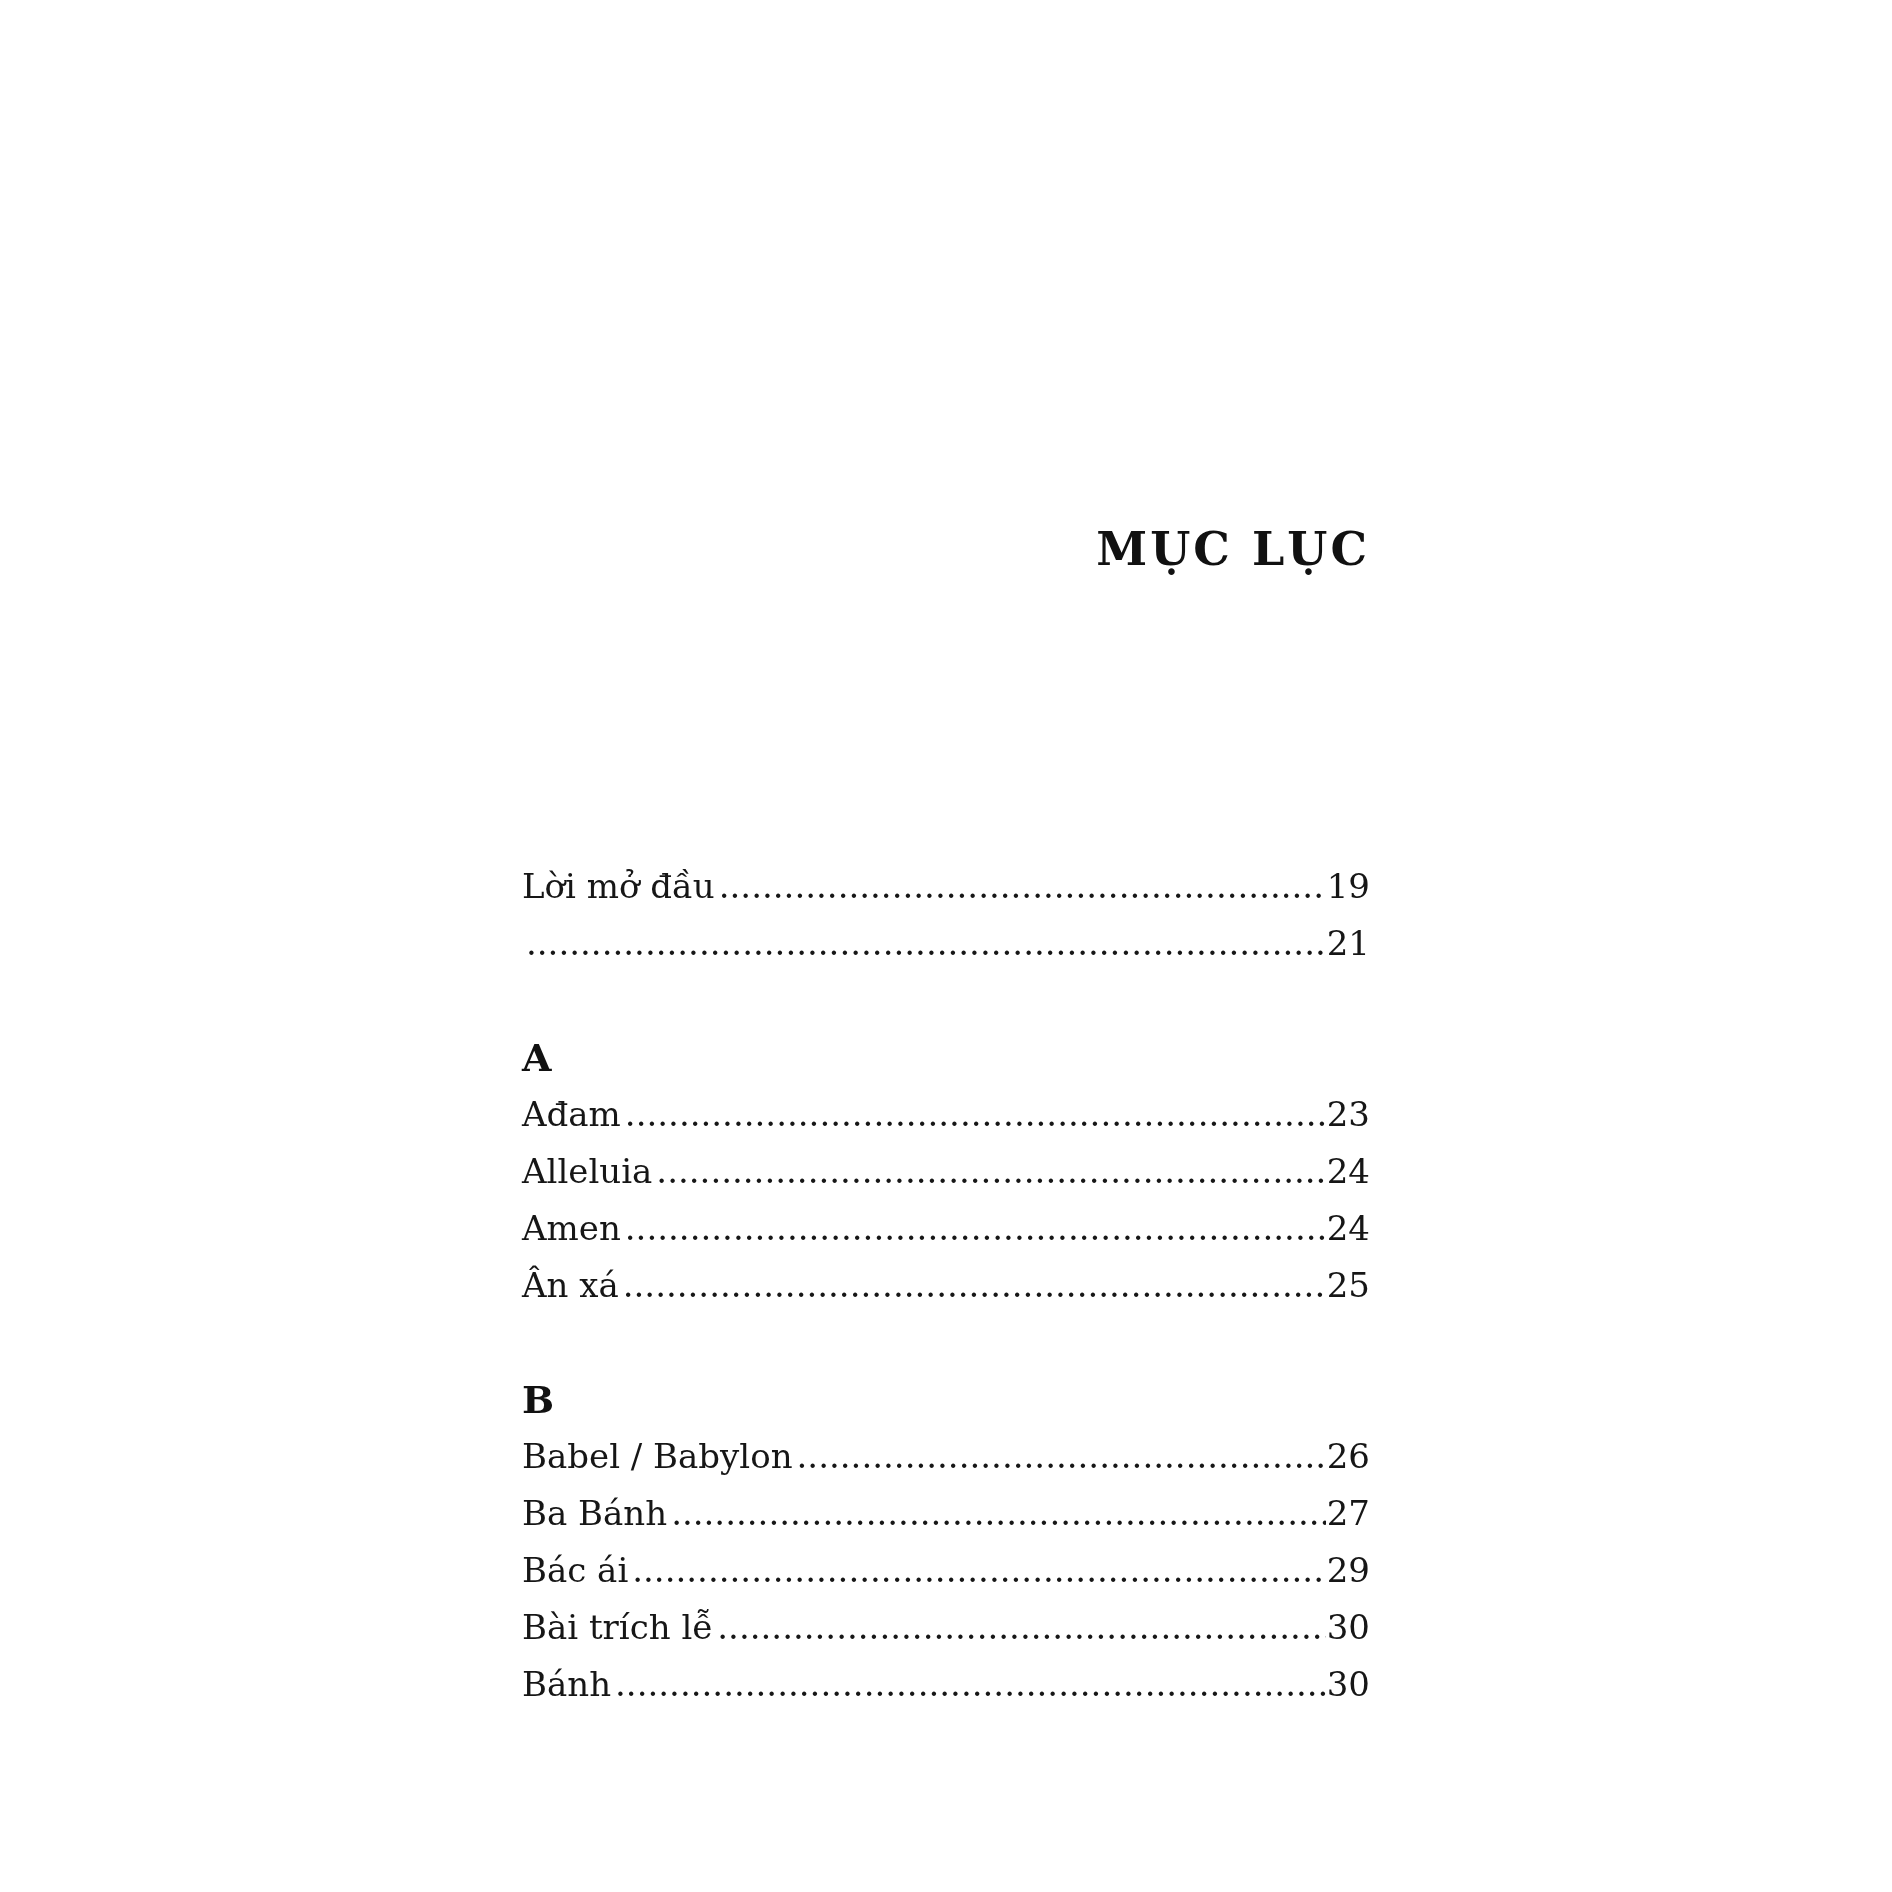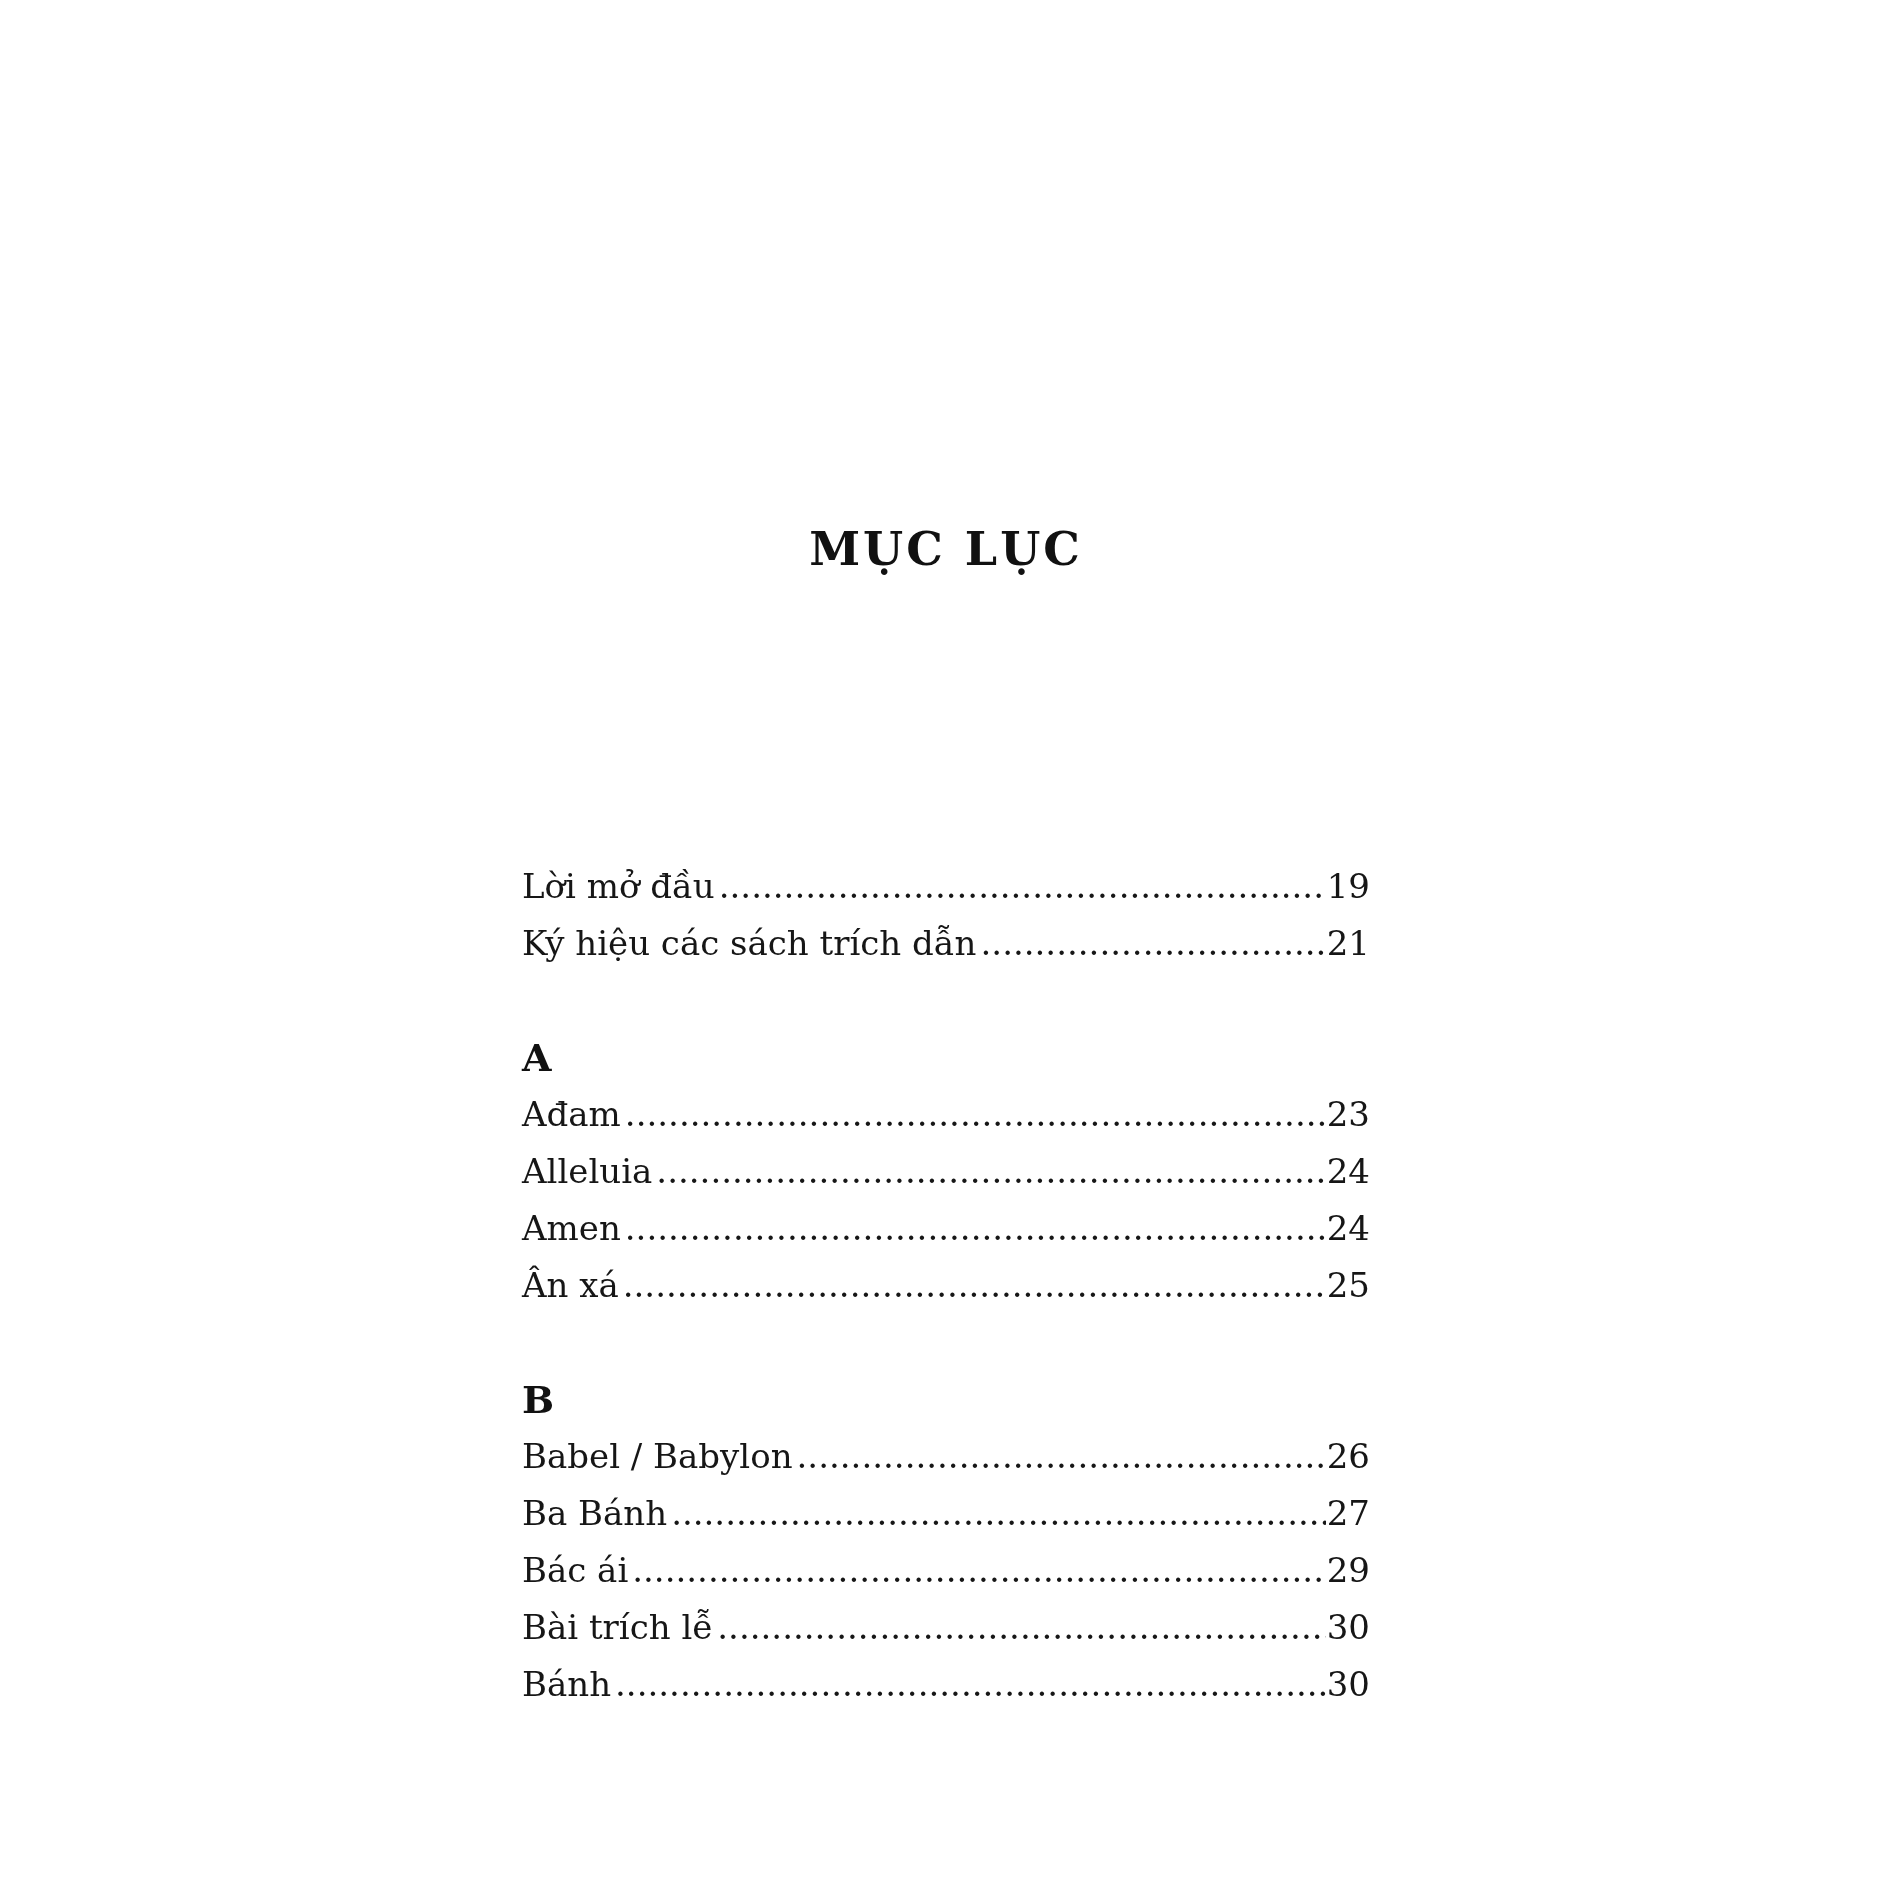--- a/index.html
+++ b/index.html
@@ -20,21 +20,21 @@
   }
   .content-col {
     width: 848px;
     margin-left: 522px;
   }
   .page-title {
     margin: 0;
     font-size: 46px;
     line-height: 1.1;
     font-weight: bold;
-    text-align: center;
+    text-align: right;
     letter-spacing: 3px;
     color: #111111;
   }
   .toc-list {
     margin-top: 283px;
   }
   .toc-row {
     display: flex;
     align-items: baseline;
     line-height: 57px;
@@ -72,21 +72,20 @@
     <h1 class="page-title">MỤC LỤC</h1>
 
     <nav class="toc-list">
 
       <div class="toc-row">
         <span class="label">Lời mở đầu</span>
         <span class="leader">........................................................................................................................................................................................................</span>
         <span class="pagenum">19</span>
       </div>
       <div class="toc-row">
-        <span class="label">Ký hiệu các sách trích dẫn</span>
         <span class="leader">........................................................................................................................................................................................................</span>
         <span class="pagenum">21</span>
       </div>
 
       <div class="section-row">A</div>
 
       <div class="toc-row">
         <span class="label">Ađam</span>
         <span class="leader">........................................................................................................................................................................................................</span>
         <span class="pagenum">23</span>

